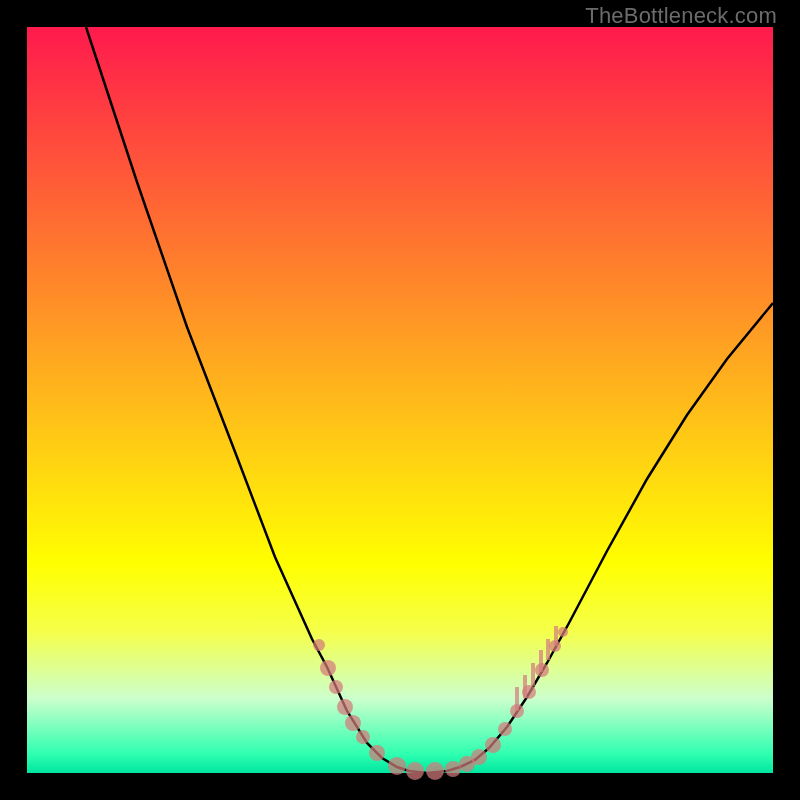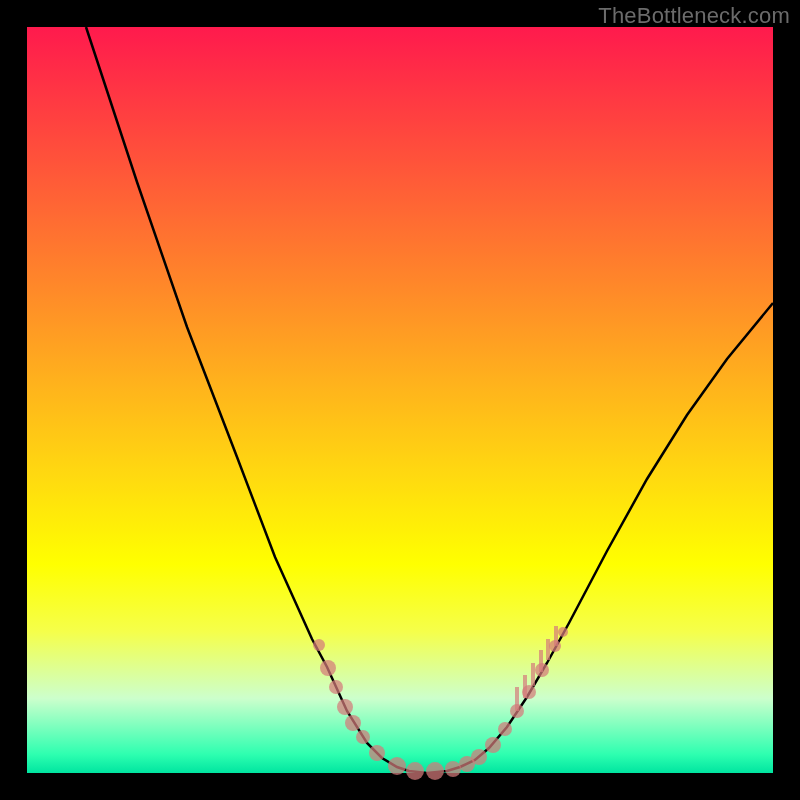--- a/index.html
+++ b/index.html
@@ -26,21 +26,21 @@
       #ffd910 60%,
       #ffff00 72%,
       #f5ff4a 81%,
       #ccffcc 90%,
       #2effb0 97.5%,
       #00e5a0 100%);
   }
   .watermark {
     position: absolute;
     top: 3px;
-    right: 10px;
+    right: 23px;
     color: #6b6b6b;
     font-size: 22px;
     font-weight: 500;
     letter-spacing: 0.2px;
     user-select: none;
   }
   svg.curve {
     position: absolute;
     left: 0;
     top: 0;

